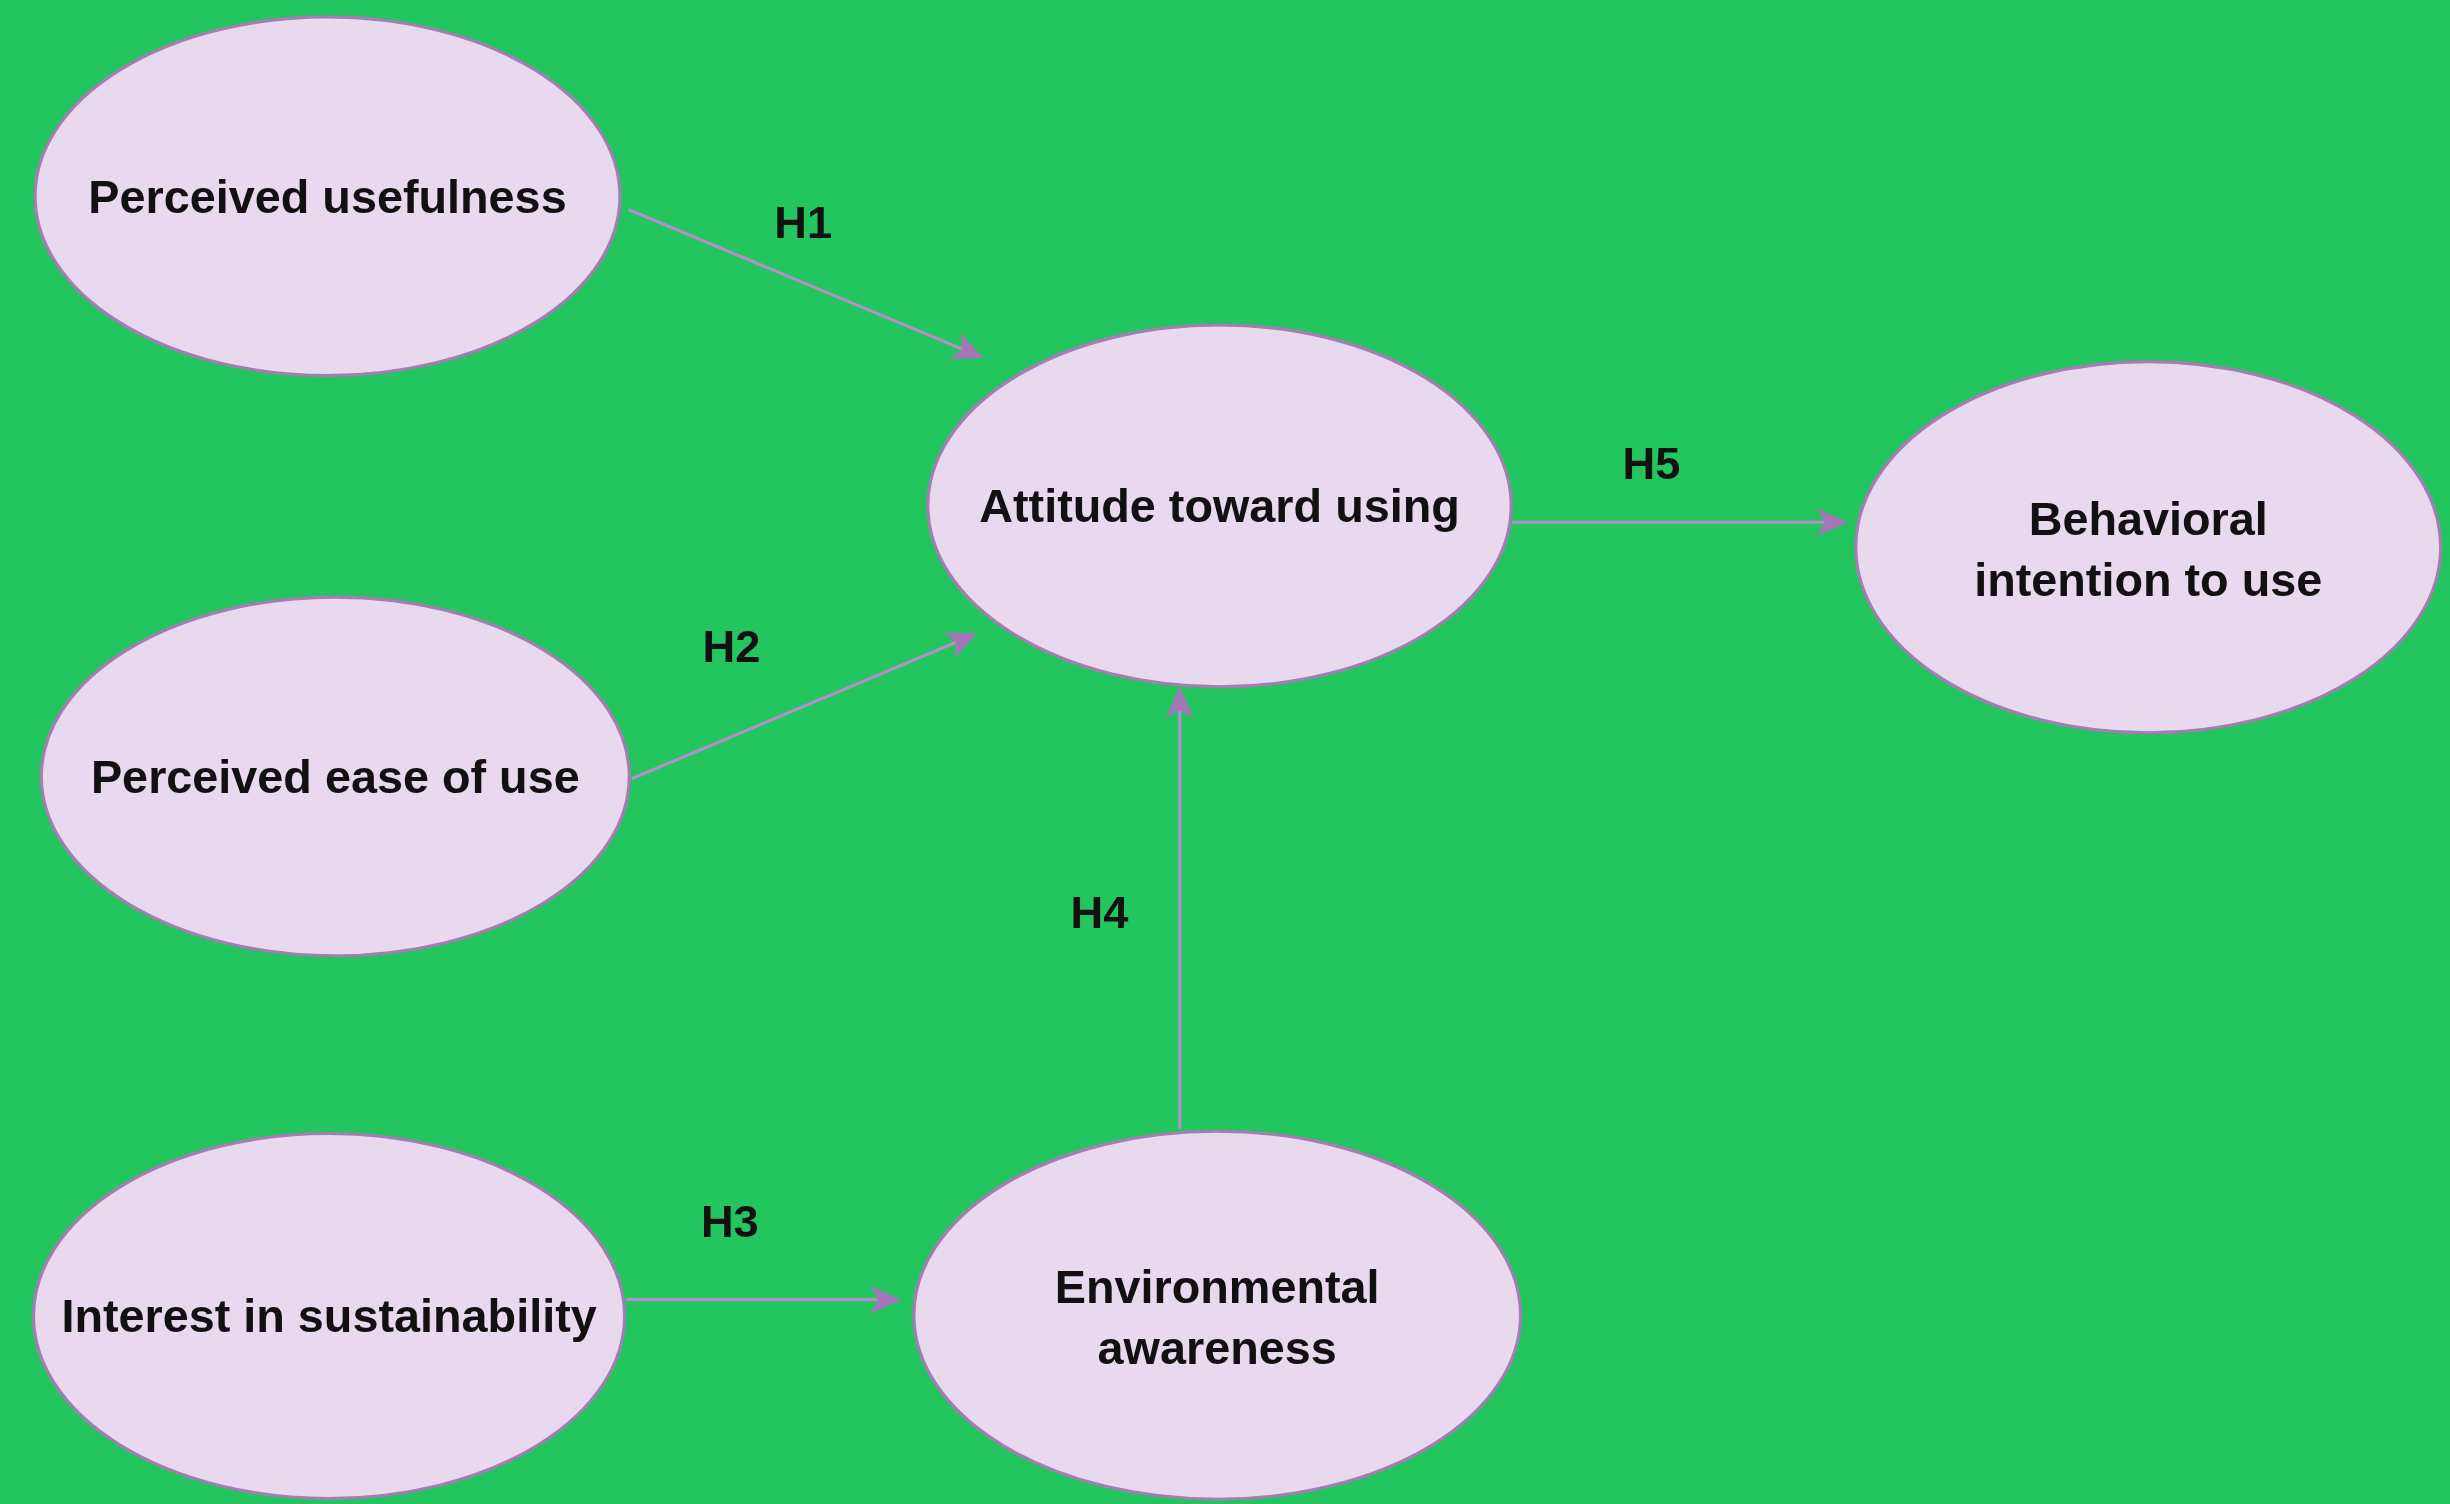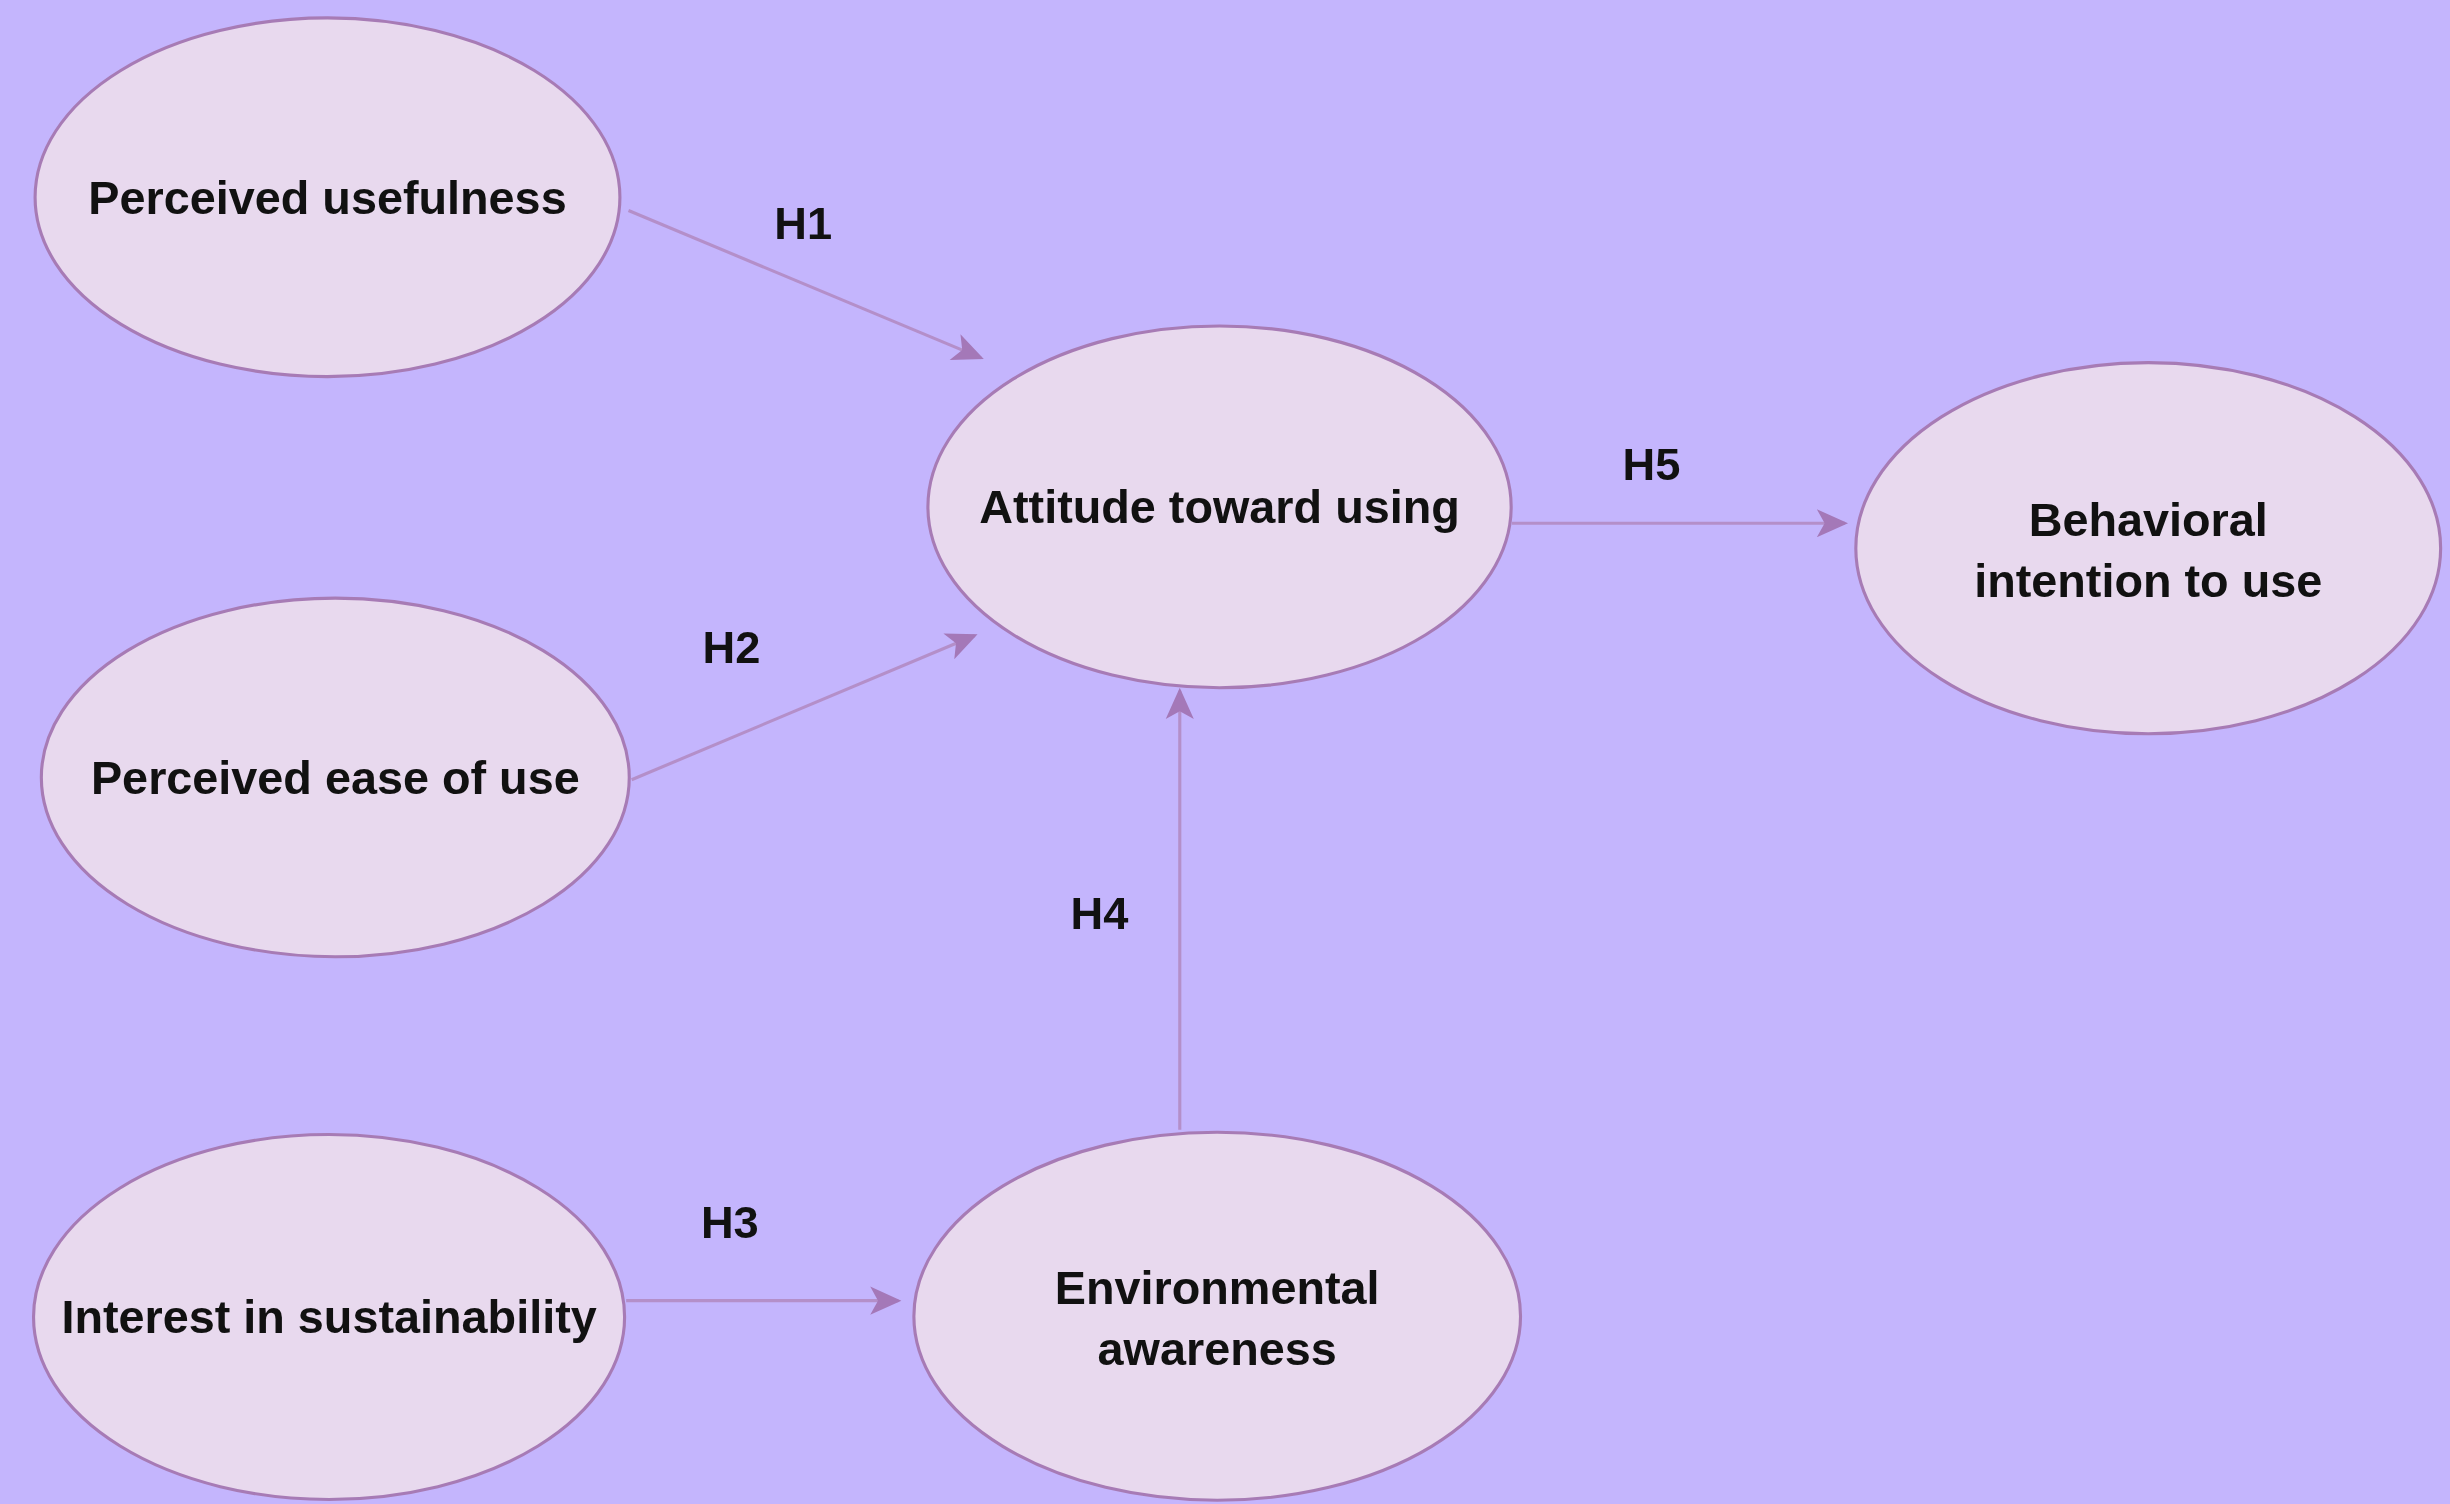--- a/index.html
+++ b/index.html
@@ -4,23 +4,23 @@
 <style>
   html, body {
     margin: 0;
     padding: 0;
     background: #ffffff;
   }
   .diagram-wrap {
     width: 100%;
     height: 100vh;
     display: flex;
-    align-items: center;
+    align-items: flex-end;
     justify-content: center;
-    background: #c4b5fd;
+    background: #22c55e;
   }
   svg {
     width: 100%;
     height: auto;
     display: block;
     font-family: "Liberation Sans", "DejaVu Sans", sans-serif;
   }
   .node-label {
     font-size: 60px;
     font-weight: 700;

